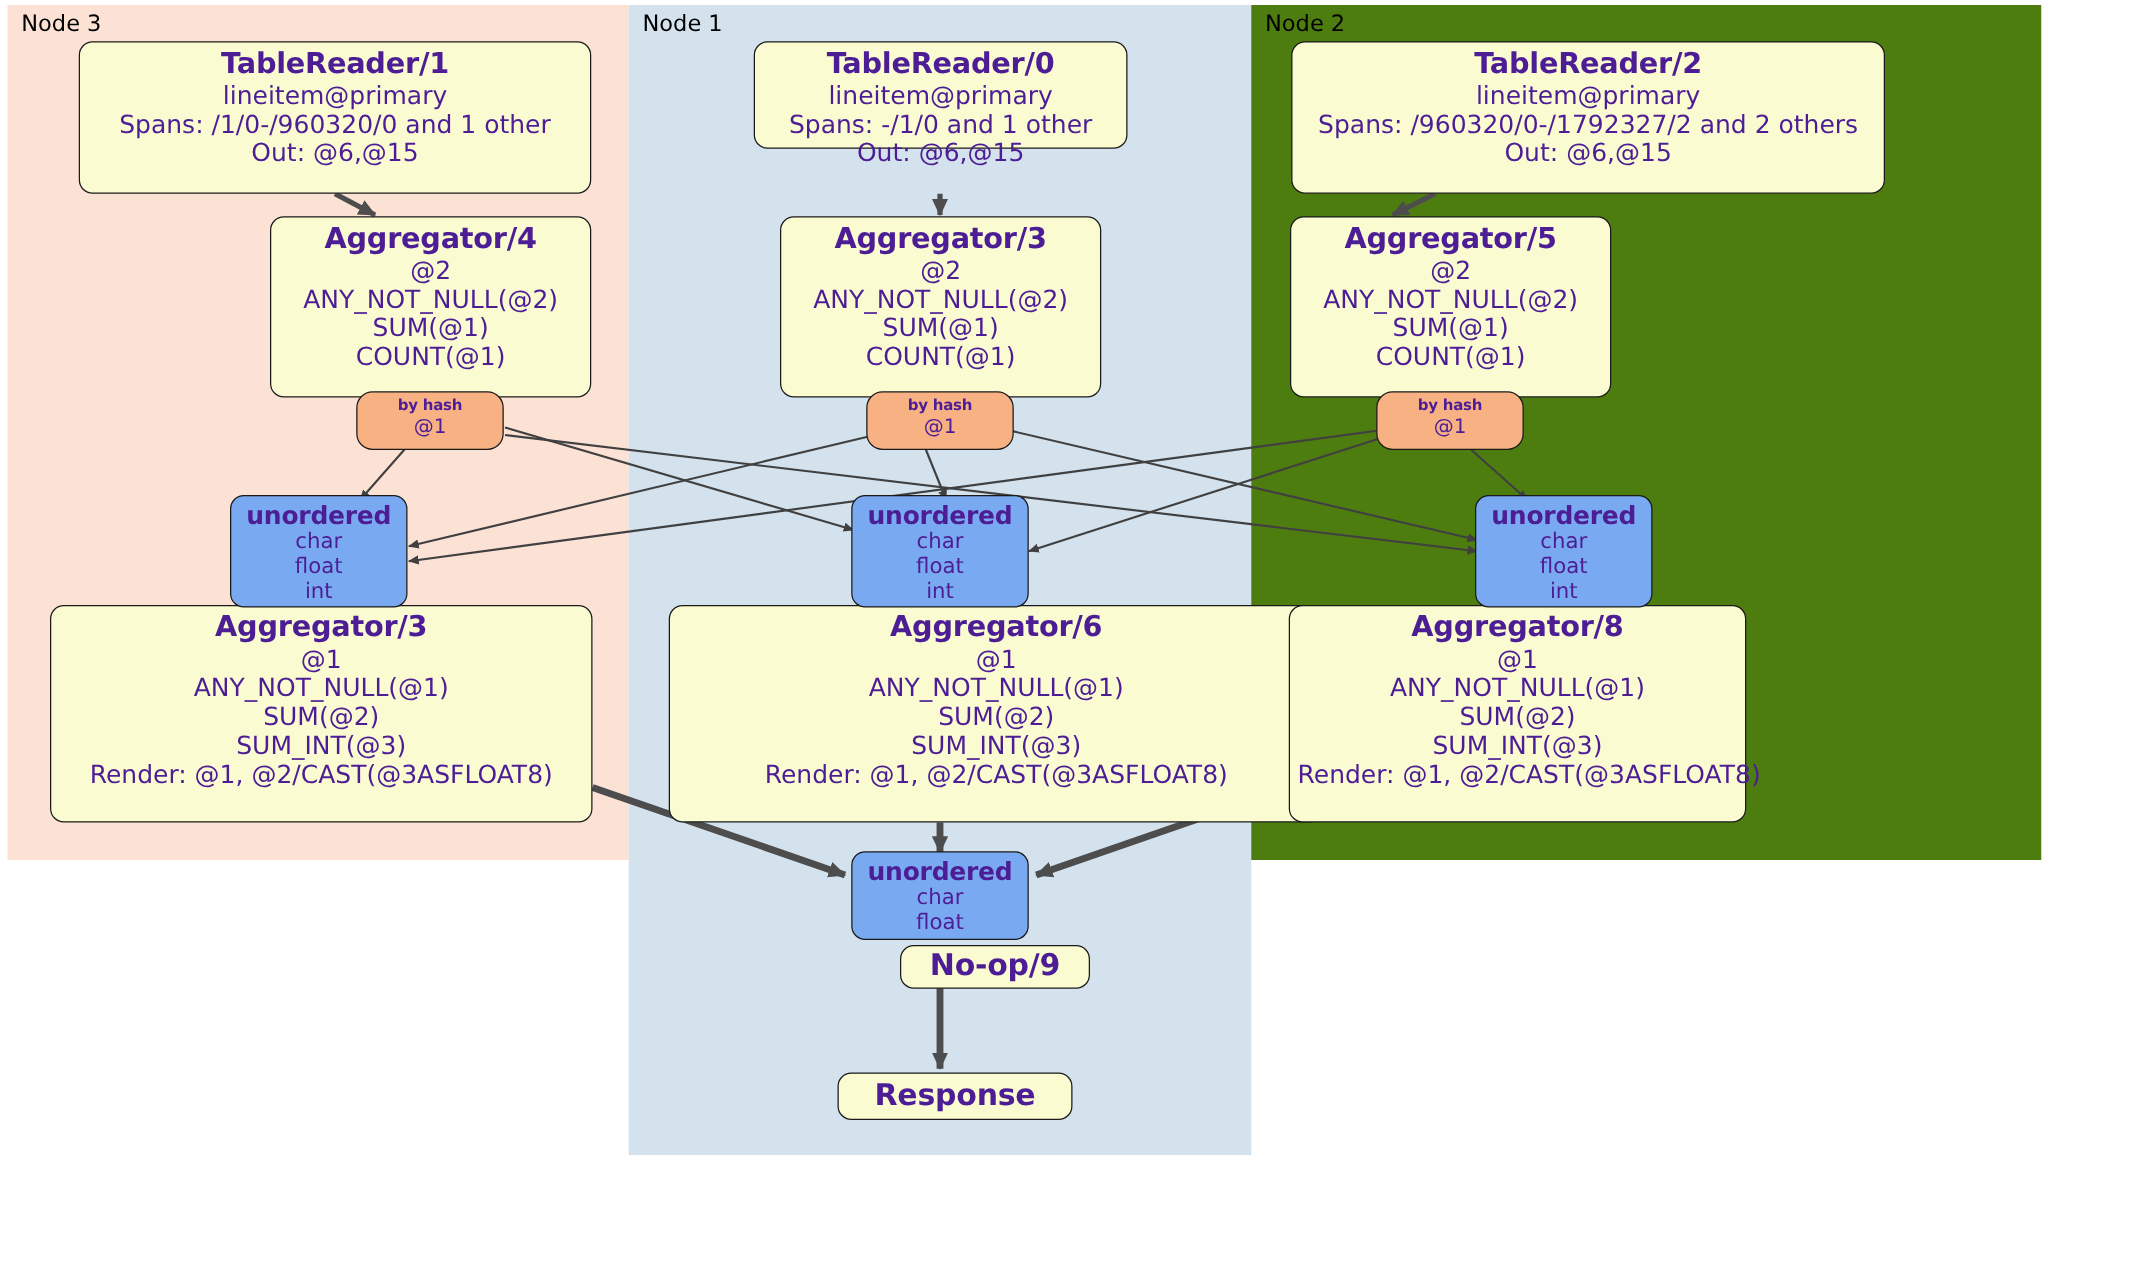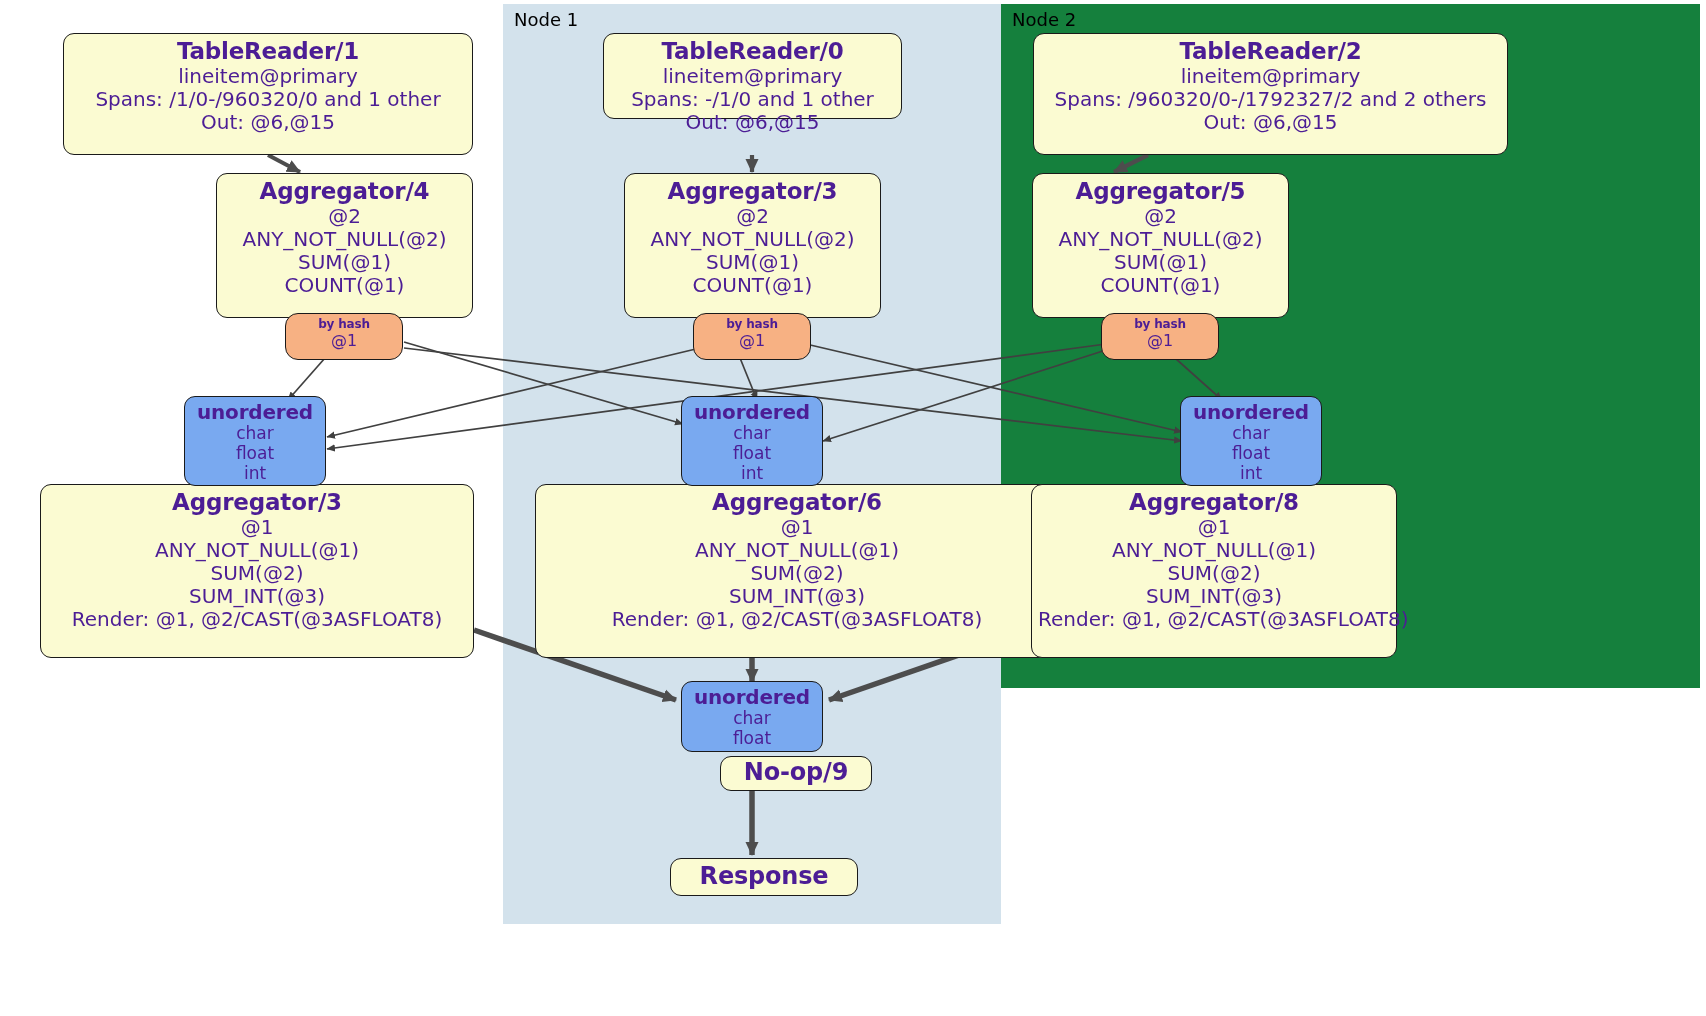--- a/index.html
+++ b/index.html
@@ -27,21 +27,21 @@
     position: absolute;
     top: 6px;
     left: 11px;
     font-size: 18px;
     color: #000000;
     line-height: 1.1;
     white-space: nowrap;
   }
   #panel-node3 { left: 6px;    top: 4px;  width: 497px;  height: 684px; background: #fbe2d5; }
   #panel-node1 { left: 503px;  top: 4px;  width: 498px;  height: 920px; background: #d3e2ec; }
-  #panel-node2 { left: 1001px; top: 4px;  width: 699px;  height: 684px; background: #15803d; }
+  #panel-node2 { left: 1001px; top: 4px;  width: 632px;  height: 684px; background: #4d7c0f; }
 
   
   .gbox {
     position: absolute;
     box-sizing: border-box;
     border: 1.6px solid #1a1a1a;
     border-radius: 11px;
     text-align: center;
     color: #4c1d95;
     line-height: 1.16;
@@ -86,20 +86,23 @@
   }
   .e-thin  { stroke: #404040; stroke-width: 1.7; fill: none; }
   .e-thick { stroke: #4d4d4d; stroke-width: 5.5; fill: none; }
   .e-med   { stroke: #4d4d4d; stroke-width: 4.2; fill: none; }
 </style>
 </head>
 <body>
 
 <div id="canvas">
 
+  <div class="node-panel" id="panel-node3">
+    <div class="node-label">Node 3</div>
+  </div>
   <div class="node-panel" id="panel-node1">
     <div class="node-label">Node 1</div>
   </div>
   <div class="node-panel" id="panel-node2">
     <div class="node-label">Node 2</div>
   </div>
 
   <svg id="edges">
     <defs>
       <marker id="ah-thin" markerWidth="9" markerHeight="9" refX="8" refY="4.5" orient="auto" markerUnits="userSpaceOnUse">

